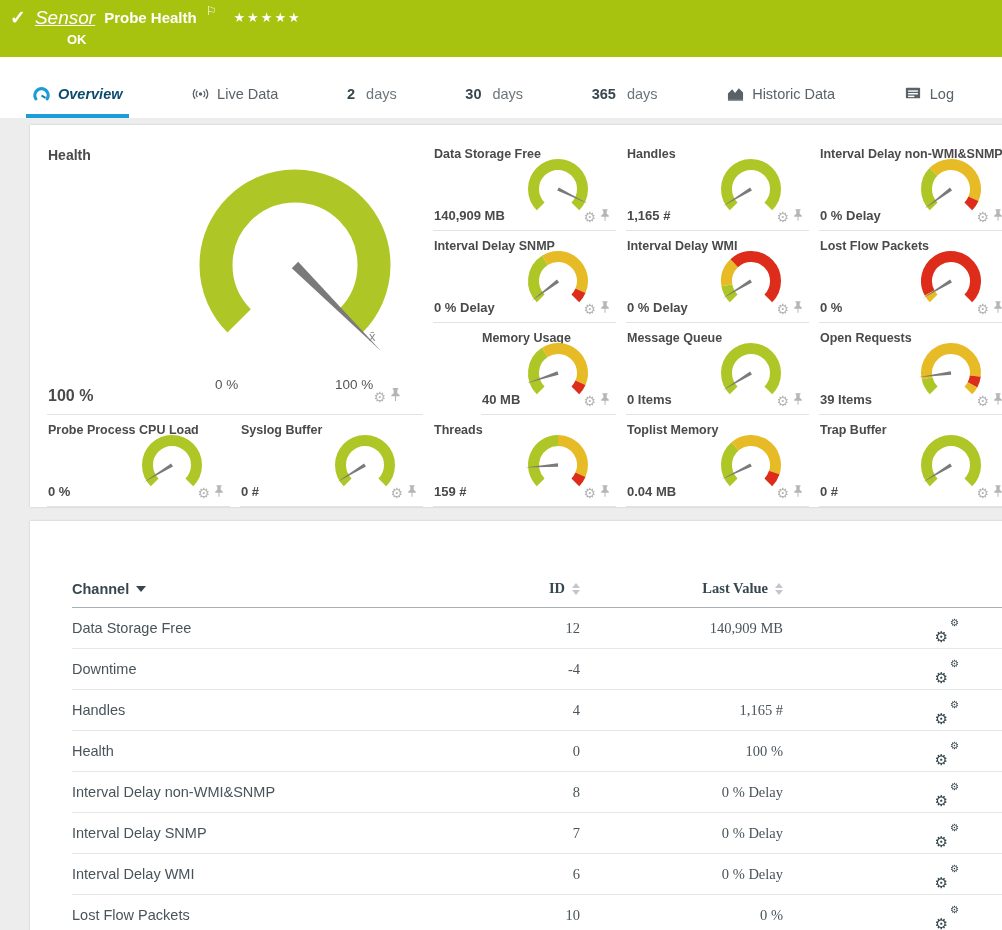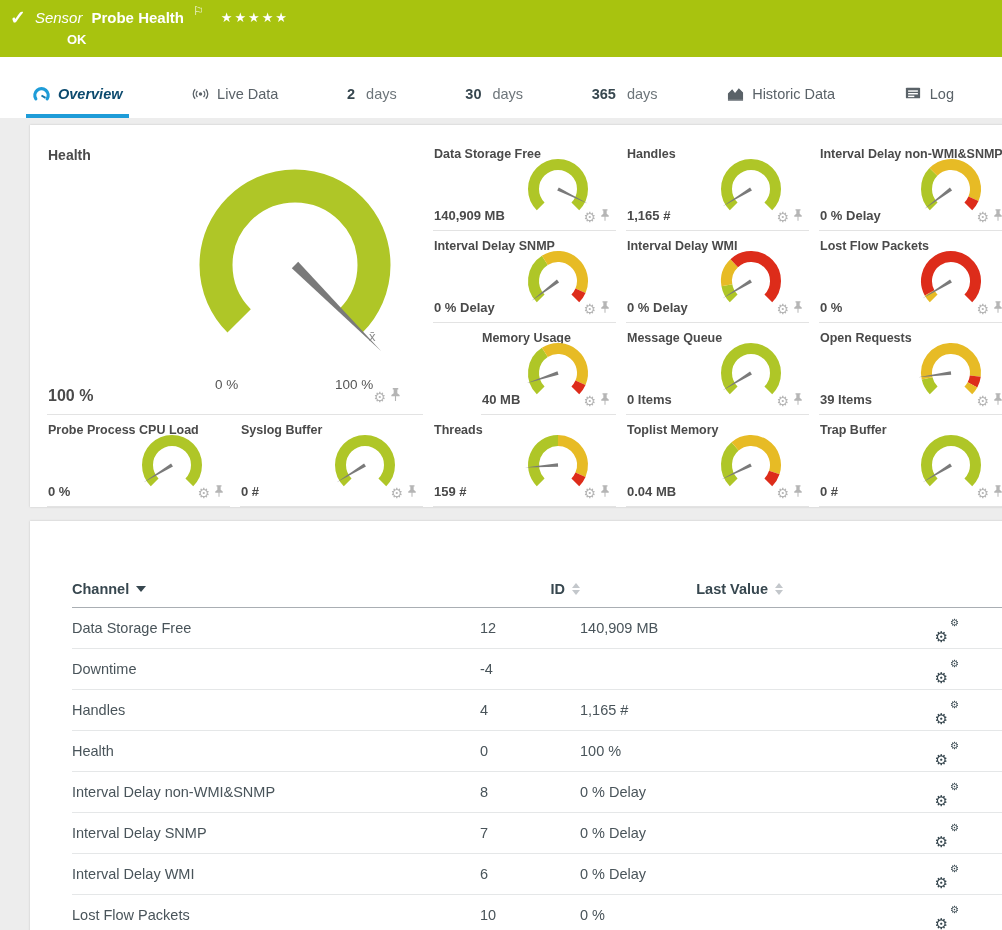--- a/index.html
+++ b/index.html
@@ -3,21 +3,21 @@
 <meta charset="utf-8">
 <style>
   * { margin:0; padding:0; box-sizing:border-box; }
   html,body { width:1002px; height:930px; overflow:hidden; background:#ededed;
               font-family:"Liberation Sans", sans-serif; }
 
   
   .green-bar { height:57px; background:#a8c30f; color:#fff; padding:6px 0 0 10px; }
   .gb-row1 { display:flex; align-items:center; gap:9px; }
   .gb-check { font-size:19px; font-weight:bold; }
-  .gb-sensor { font-style:italic; font-size:15px; }
+  .gb-sensor { font-style:italic; font-size:19px;text-decoration:underline; }
   .gb-name { font-size:15px; font-weight:bold; }
   .gb-flag { font-size:12px; position:relative; top:-7px; }
   .gb-stars { font-size:13px; letter-spacing:2px; margin-left:8px; }
   .gb-status { font-size:13px; font-weight:bold; margin:3px 0 0 57px; }
 
   
   .tab-bar { height:61px; background:#fff; display:flex; align-items:flex-end;
              padding:0 42px 0 26px; justify-content:space-between; }
   .tab { display:flex; align-items:center; gap:7px; height:44px; padding:0 6px;
          border-bottom:4px solid transparent; font-size:14.5px; color:#5a6268; cursor:pointer; }
@@ -50,21 +50,21 @@
   .scale-label { position:absolute; font-size:13.5px; color:#555; top:238px; }
   #health-min { left:168px; }
   #health-max { left:288px; }
   #health-avg { position:absolute; left:322px; top:190px; font-size:13px; color:#8a8a8a; }
   #health-tile .tile-icons { right:22px; bottom:8px; }
 
   
   .table-inner { padding:49px 0 0 42px; }
   .trow { display:grid; grid-template-columns:408px 100px 203px 1fr; align-items:center;
           height:41px; border-bottom:1px solid #e5e7e8; font-size:14.5px; color:#49545a; }
-  .trow .c-id, .trow .c-val { text-align:left; }
+  .trow .c-id, .trow .c-val { text-align:right;font-family:Liberation Serif, serif; }
   .trow .c-gear { justify-self:end; padding-right:70px; }
   .thead { height:38px; border-bottom:1px solid #a9aeb3; font-weight:bold; color:#37474f; }
   .thead .hcell { display:flex; align-items:center; gap:7px; }
   .thead .c-id, .thead .c-val { justify-content:flex-end; }
   .sort-caret { width:0; height:0; border-left:5px solid transparent; border-right:5px solid transparent;
                 border-top:6px solid #37474f; display:inline-block; }
   .sort-pair { display:inline-flex; flex-direction:column; gap:2px; }
   .sort-pair i { width:0; height:0; border-left:4px solid transparent; border-right:4px solid transparent; display:block; }
   .sort-pair .up { border-bottom:5px solid #c3c7cb; }
   .sort-pair .dn { border-top:5px solid #c3c7cb; }

